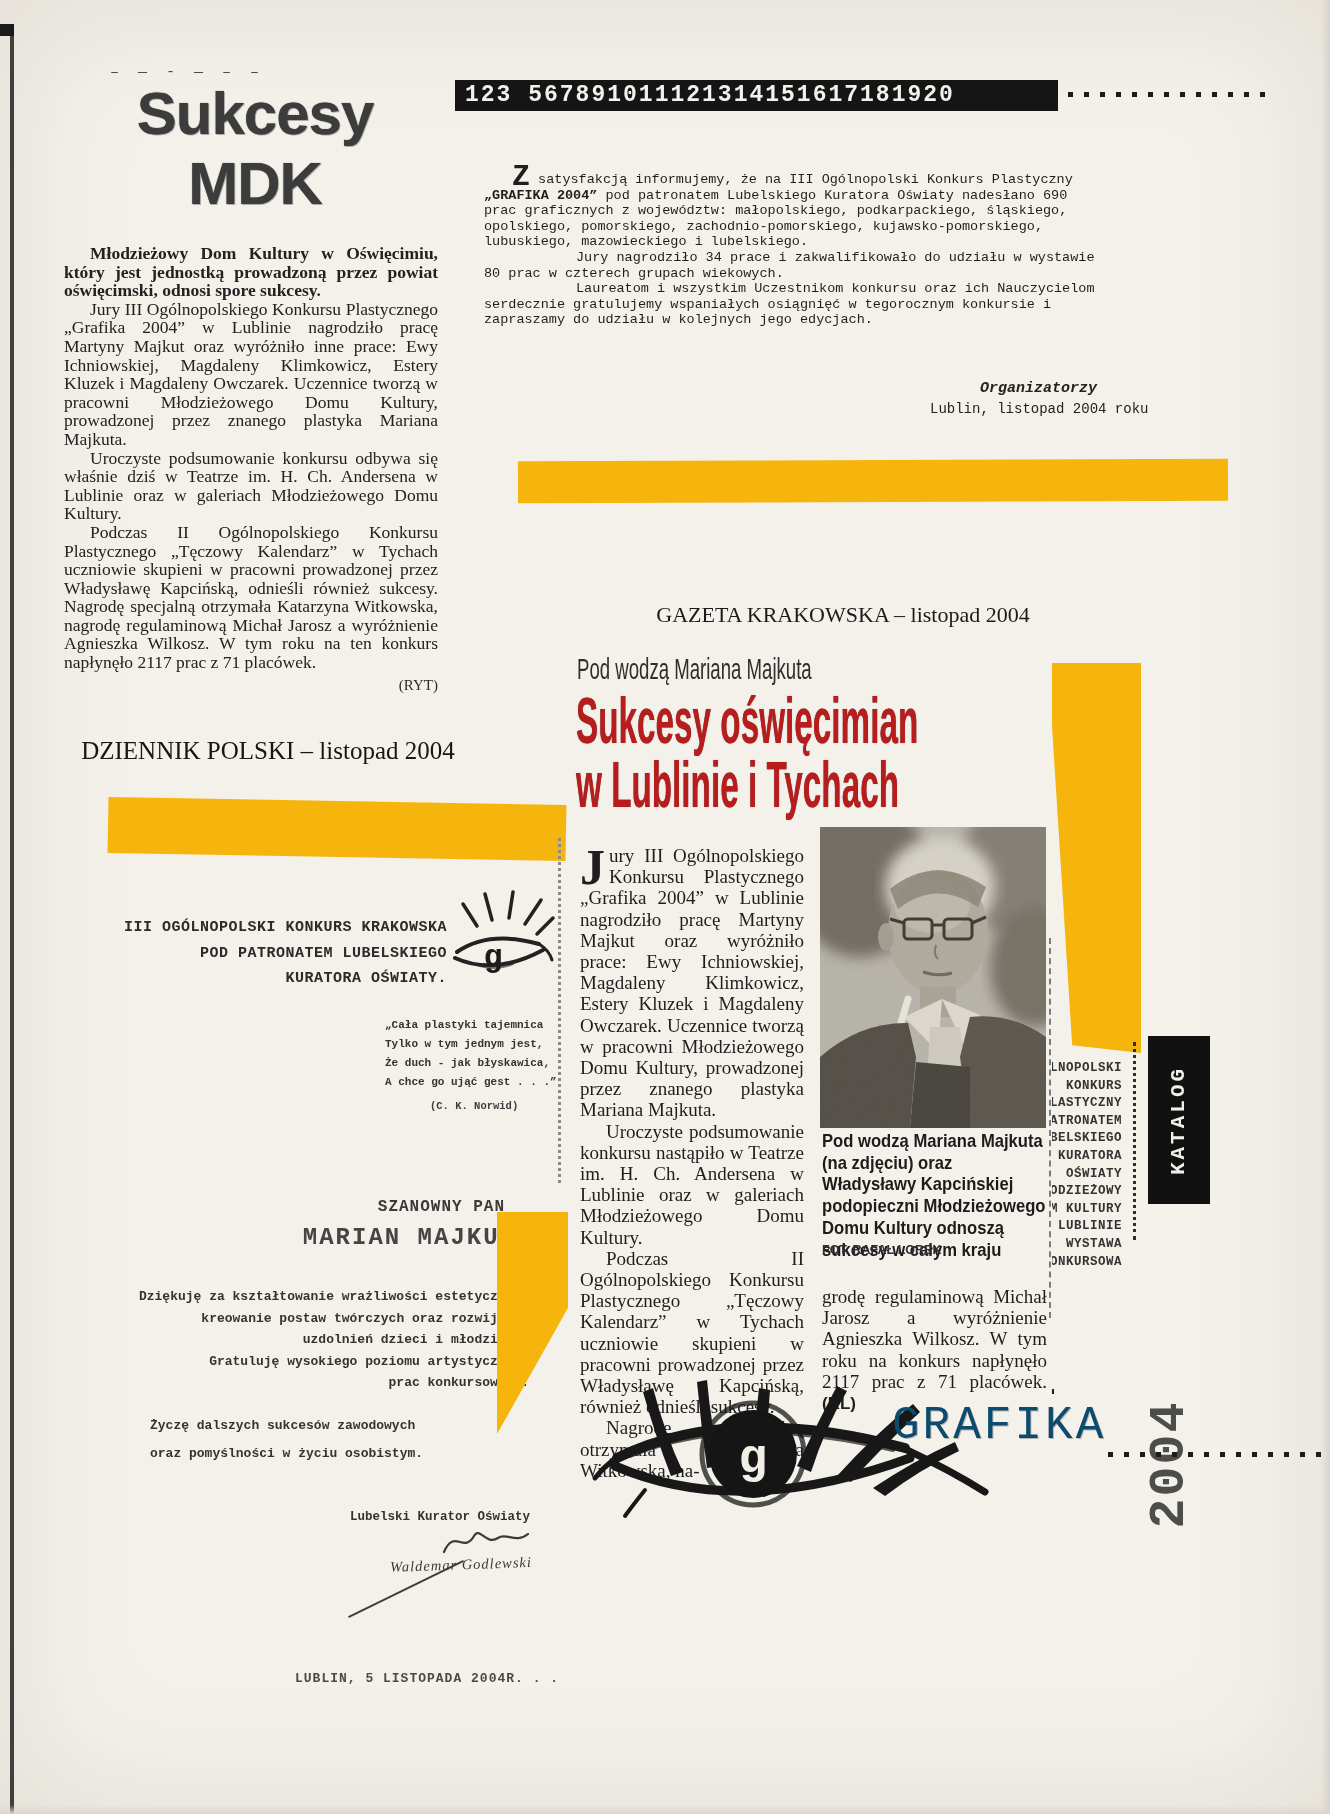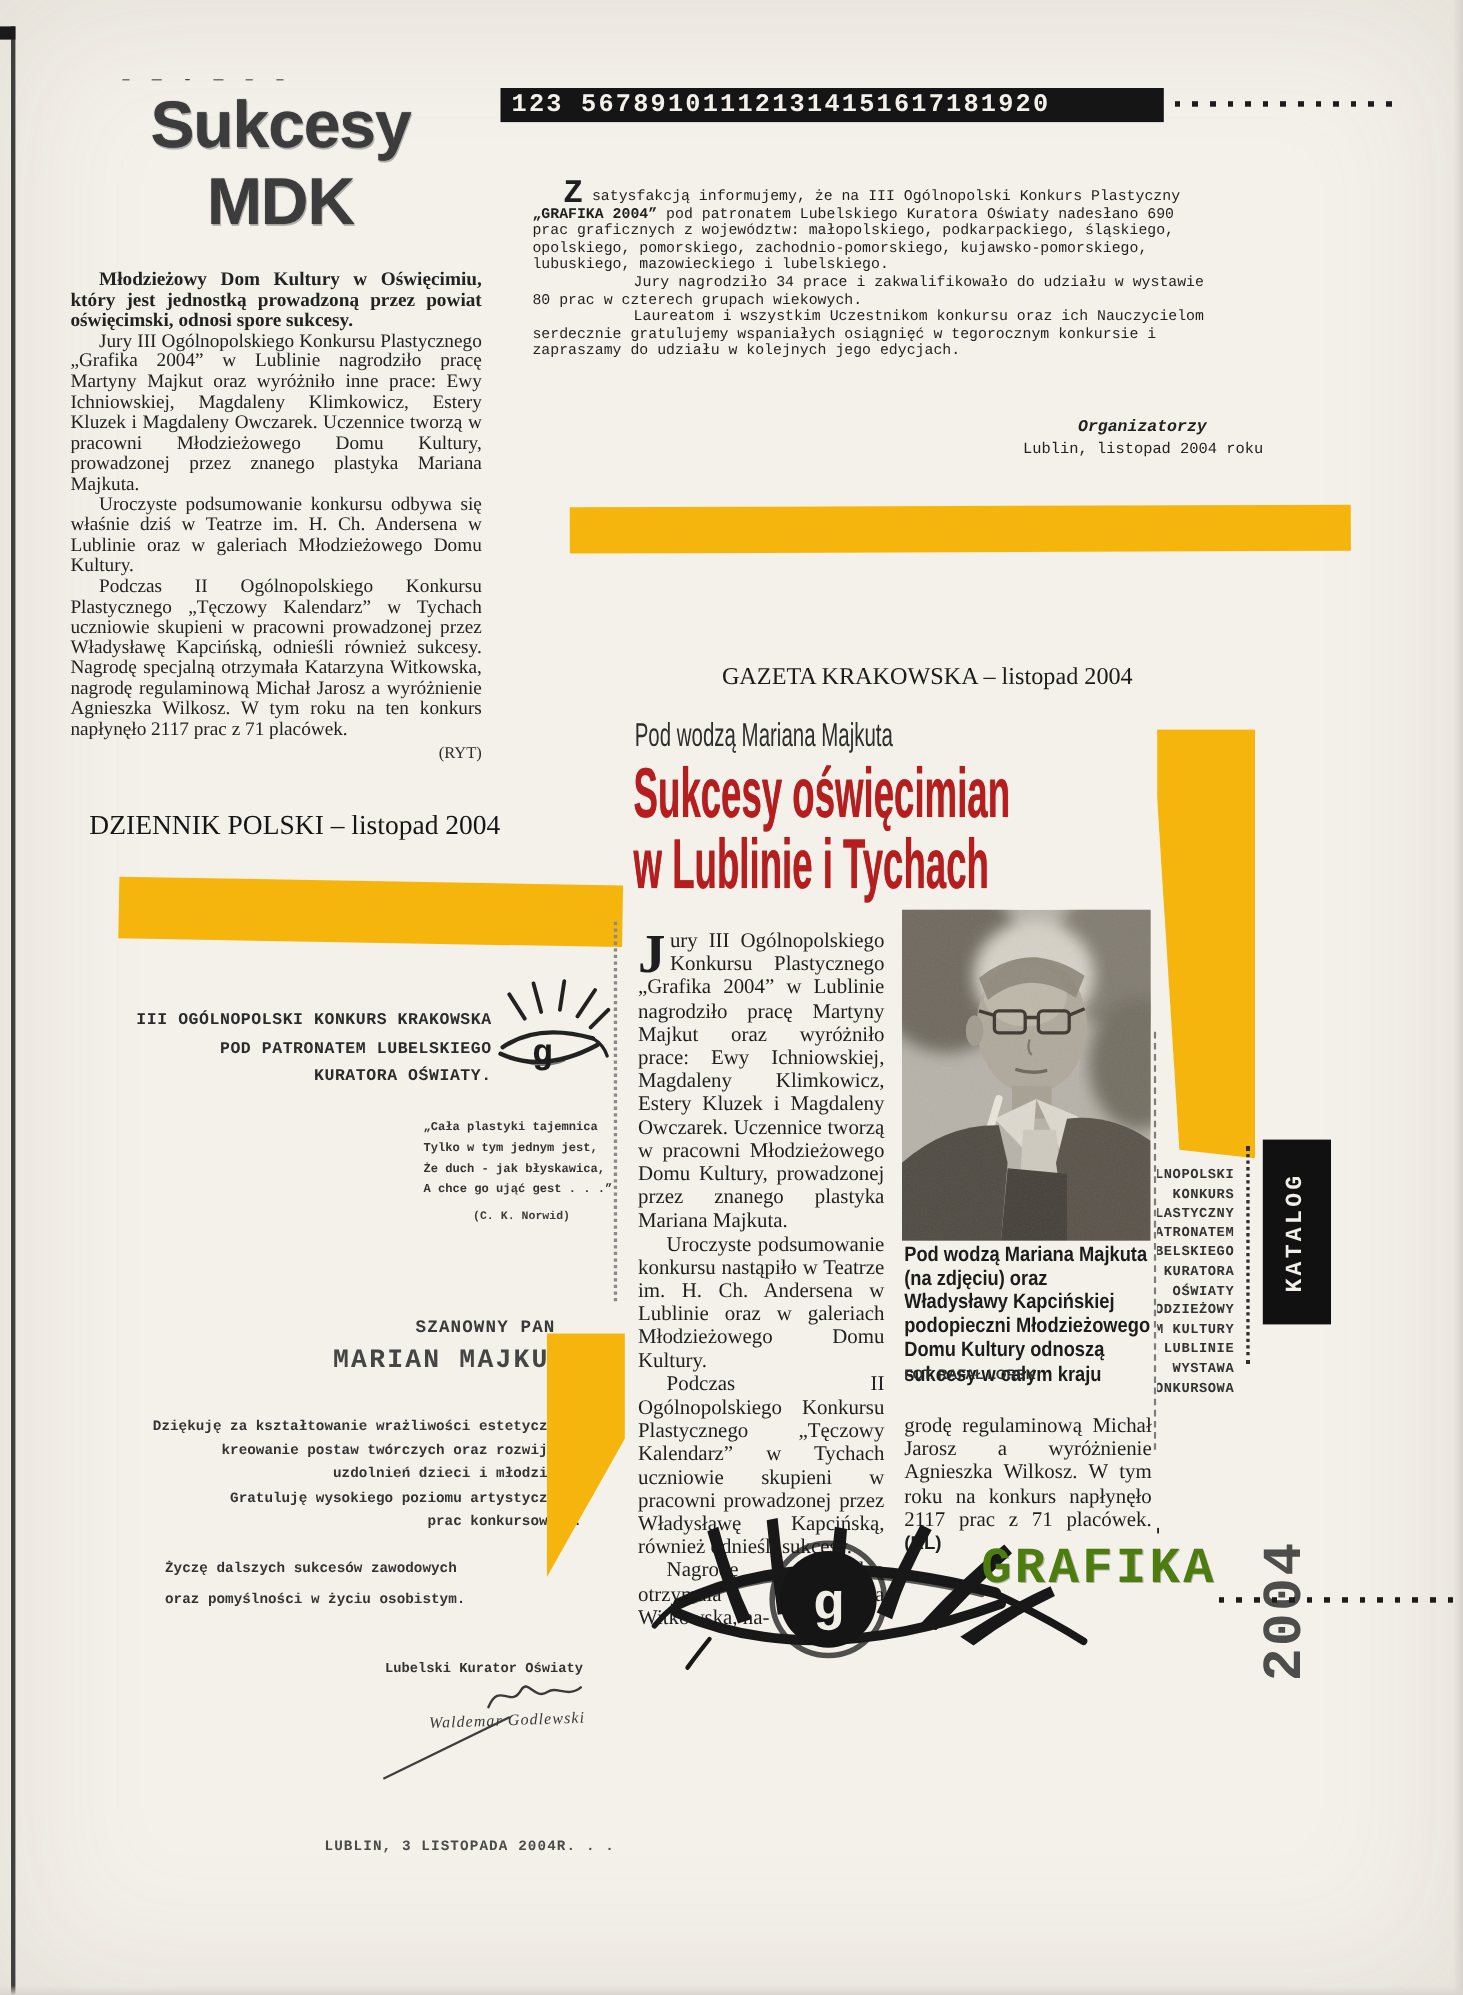--- a/index.html
+++ b/index.html
@@ -92,21 +92,21 @@
   .cat-lines { left:972px; top:1060px; width:150px; text-align:right; font-family:"Liberation Mono",monospace;
                font-size:12.5px; line-height:17.6px; color:#333; font-weight:700; letter-spacing:.5px; }
   .cat-dots-v { left:1133px; top:1042px; height:198px; border-left:3px dotted #2e2e2e; }
   .cat-bar { left:1148px; top:1036px; width:62px; height:168px; background:#111; display:flex; align-items:center; justify-content:center; }
   .cat-bar span { transform:rotate(-90deg); white-space:nowrap; color:#f2efe8; font-family:"Liberation Mono",monospace; font-weight:700; font-size:21px; letter-spacing:3px; }
   .cat-year { left:1134px; top:1372px; width:70px; height:185px; display:flex; align-items:center; justify-content:center; }
   .cat-year span { transform:rotate(-90deg); white-space:nowrap; font-family:"Liberation Mono",monospace; font-weight:700; font-size:50px; letter-spacing:2px; color:#4d4d4b; }
   .tri-bottom { left:497px; top:1212px; width:125px; height:222px; clip-path:polygon(0 0,100% 0,0 100%); }
   .big-eye { left:575px; top:1330px; }
   .gr-dots1 { left:905px; top:1389px; width:158px; }
-  .grafika { left:892px; top:1400px; font-family:"Liberation Mono",monospace; font-weight:700; font-size:46px; letter-spacing:3px; color:#4d7c0f; text-shadow:1px 1px 0 rgba(0,0,0,.25); z-index:4; }
+  .grafika { left:892px; top:1400px; font-family:"Liberation Mono",monospace; font-weight:400; font-size:46px; letter-spacing:3px; color:#0c4a6e; text-shadow:1px 1px 0 rgba(0,0,0,.25); z-index:4; }
   .gr-dots2 { left:1108px; top:1452px; width:214px; }
 </style>
 </head>
 <body>
 
 <div id="page">
 
   <div class="abs edge-left"></div>
   <div class="abs edge-corner"></div>
   <div class="abs edge-right"></div>
@@ -164,21 +164,21 @@
   <div class="abs mono kur-wishes">
     <div>Życzę dalszych sukcesów zawodowych</div>
     <div>oraz pomyślności w życiu osobistym.</div>
   </div>
   <div class="abs mono kur-title">Lubelski Kurator Oświaty</div>
   <svg class="abs kur-sig" width="92" height="40" viewBox="0 0 92 40">
     <path d="M4,30 C14,6 24,32 34,14 C40,4 46,24 58,16 C66,10 76,22 88,12" stroke="#3a3a3a" stroke-width="2.2" fill="none" stroke-linecap="round"></path>
   </svg>
   <div class="abs kur-name">Waldemar Godlewski</div>
   <div class="abs kur-flourish"></div>
-  <div class="abs mono kur-date">LUBLIN, 3 LISTOPADA 2004R. . .</div>
+  <div class="abs mono kur-date">LUBLIN, 5 LISTOPADA 2004R. . .</div>
 
   <div class="abs ruler">123 567891011121314151617181920</div>
   <div class="abs dotline ruler-dots"></div>
   <div class="abs org-letter">
     <p><span class="org-initial">Z</span><span> satysfakcją informujemy, że na III Ogólnopolski Konkurs Plastyczny </span><span class="org-bold">„GRAFIKA 2004”</span><span> pod patronatem Lubelskiego Kuratora Oświaty nadesłano 690 prac graficznych z województw: małopolskiego, podkarpackiego, śląskiego, opolskiego, pomorskiego, zachodnio-pomorskiego, kujawsko-pomorskiego, lubuskiego, mazowieckiego i lubelskiego.</span></p>
     <p class="ind">Jury nagrodziło 34 prace i zakwalifikowało do udziału w wystawie 80 prac w czterech grupach wiekowych.</p>
     <p class="ind">Laureatom i wszystkim Uczestnikom konkursu oraz ich Nauczycielom serdecznie gratulujemy wspaniałych osiągnięć w tegorocznym konkursie i zapraszamy do udziału w kolejnych jego edycjach.</p>
   </div>
   <div class="abs mono org-signoff">Organizatorzy</div>
   <div class="abs mono org-place">Lublin, listopad 2004 roku</div>

